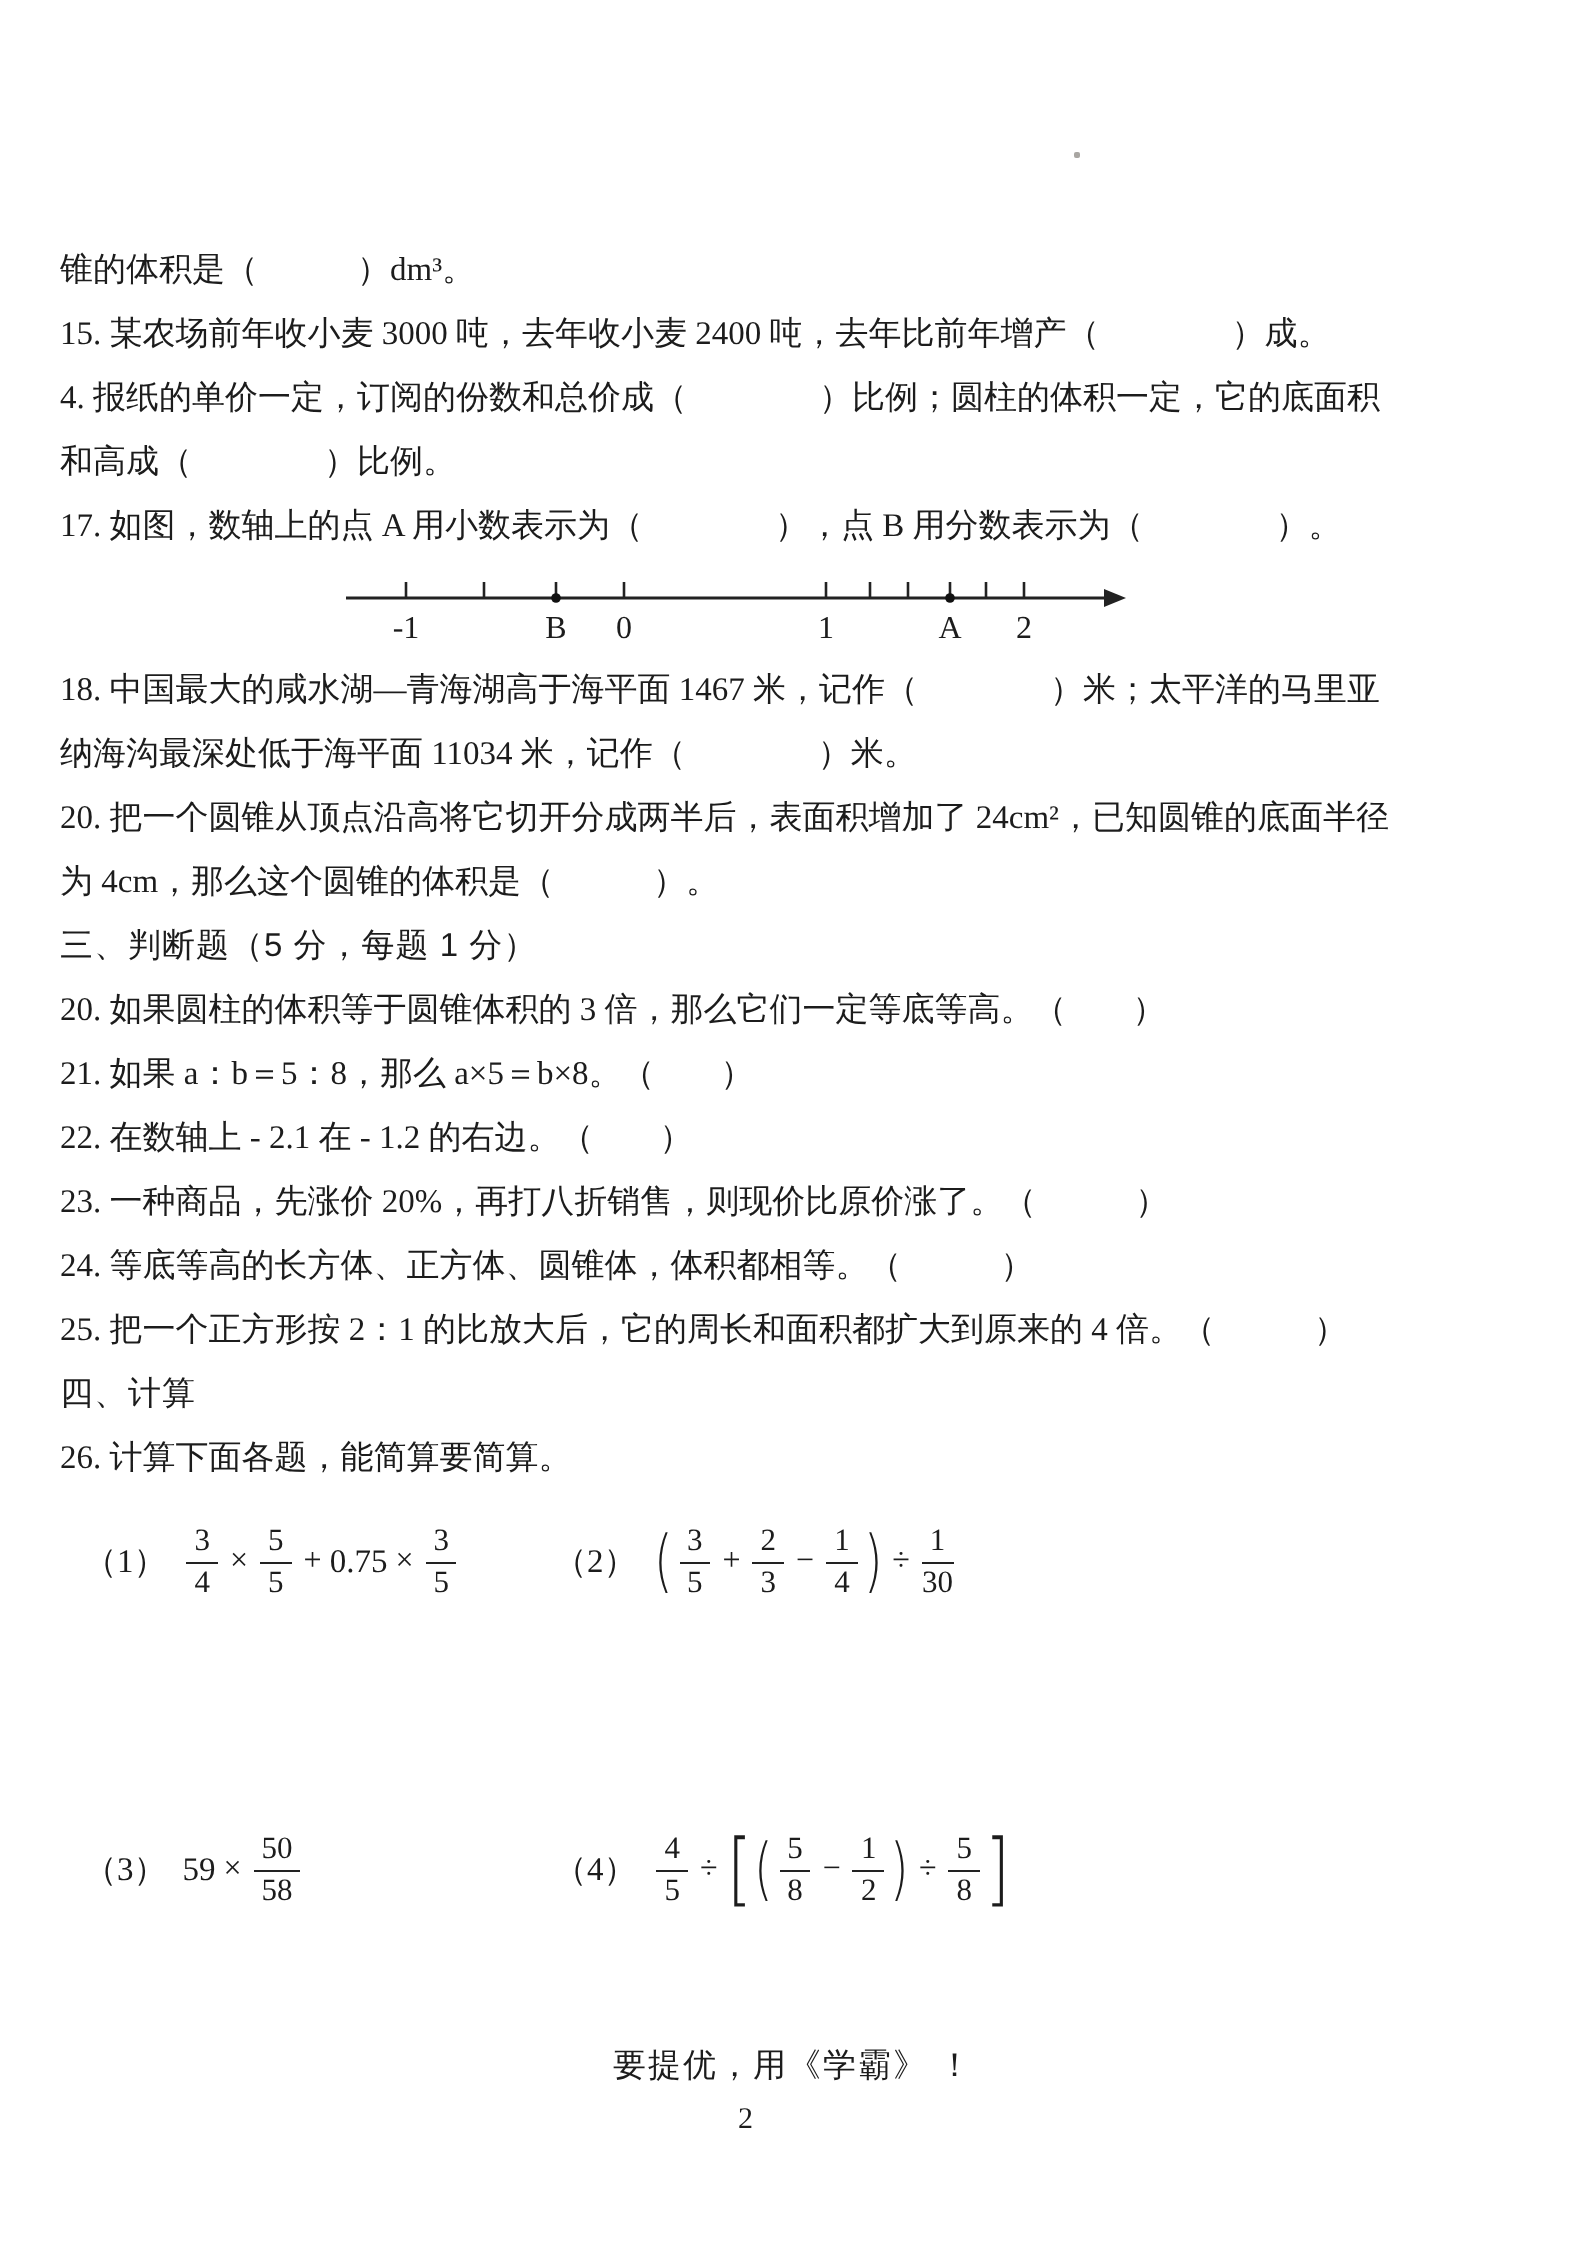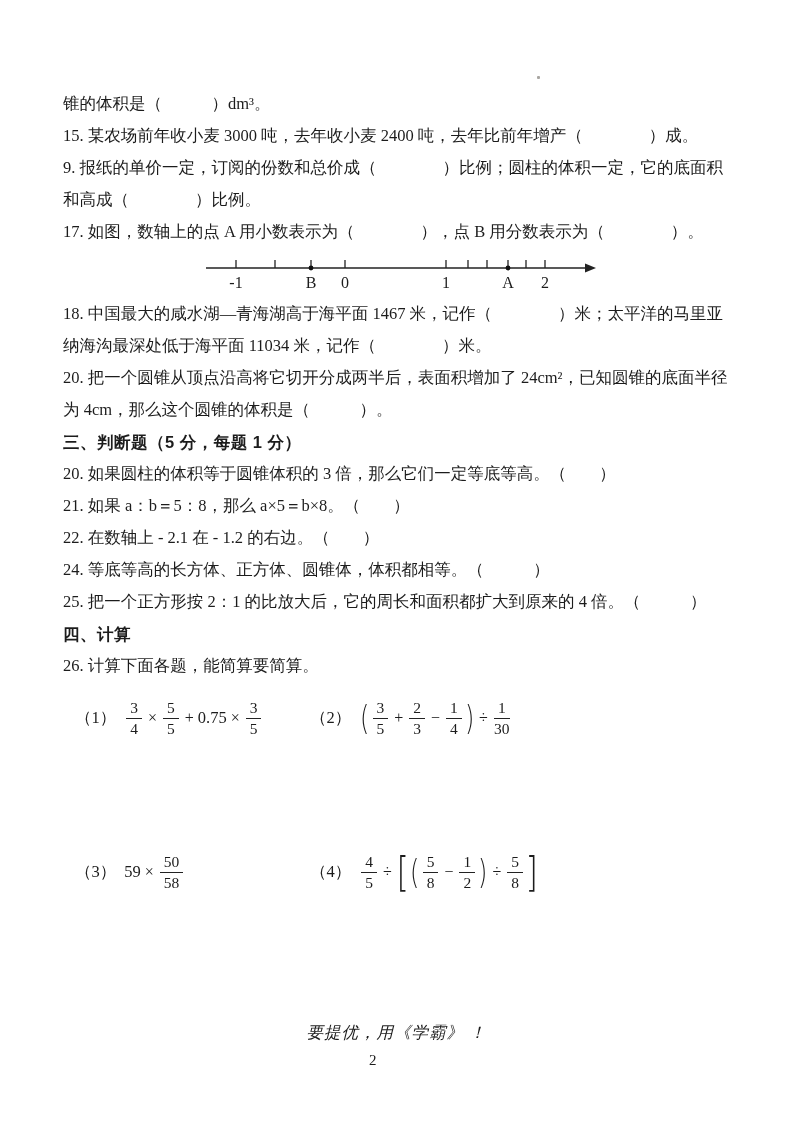--- a/index.html
+++ b/index.html
@@ -4,23 +4,23 @@
 <style>
   * { margin: 0; padding: 0; box-sizing: border-box; }
   html, body { background: #ffffff; }
   body {
     width: 793px; height: 1122px;
     position: relative;
     font-family: "Liberation Serif", "DejaVu Serif", serif;
     color: #1c1c1c;
     overflow: hidden;
   }
-  .content { padding: 88px 55px 0 63px; font-size: 16.5px; }
+  .content { padding: 88px 55px 0 30px; font-size: 16.5px; margin-top: 31px; }
   .line { line-height: 32px; white-space: nowrap; }
-  .heading { font-weight: bold; font-family: "Liberation Sans", "DejaVu Sans", sans-serif; letter-spacing: 0.5px; }
+  .heading { font-weight: normal; font-family: "Liberation Sans", "DejaVu Sans", sans-serif; letter-spacing: 0.5px; }
 
   
   .numberline-wrap { height: 50px; padding-left: 140px; padding-top: 4px; }
 
   
   .expr-row { position: relative; height: 60px; }
   .expr-row-1 { margin-top: 6px; }
   .expr-row-2 { margin-top: 94px; }
   .expr { position: absolute; top: 0; display: flex; align-items: center; height: 60px; }
   .expr-pos-a { left: 12px; }
@@ -32,36 +32,36 @@
   .frac .fden { padding-top: 1px; display: block; }
   .op { margin: 0 4px; font-size: 16px; }
   .num { font-size: 16.5px; }
   .paren { font-size: 34px; font-weight: 200; line-height: 1;
            font-family: "DejaVu Sans", sans-serif; transform: scaleX(0.7); margin: 0 -1px; }
   .bracket { font-size: 40px; font-weight: 200; line-height: 1;
              font-family: "DejaVu Sans", sans-serif; transform: scaleX(0.8); margin: 0 -1px; }
 
   
   .footer-slogan { position: absolute; top: 1022px; left: 0; width: 100%;
-                   text-align: center; font-style: italic; font-size: 16.5px; letter-spacing: 1px; }
+                   text-align: center; font-size: 16.5px; letter-spacing: 1px; }
   .page-number { position: absolute; top: 1052px; left: 0; width: 94%;
                  text-align: center; font-size: 15px; }
   .speck { position: absolute; left: 537px; top: 76px; width: 3px; height: 3px;
            background: #a9a6a2; border-radius: 1px; }
 </style>
 </head>
 <body>
 
 <div class="speck"></div>
 
 <div class="content">
 
   <div class="line">锥的体积是（　　　）dm³。</div>
   <div class="line">15. 某农场前年收小麦 3000 吨，去年收小麦 2400 吨，去年比前年增产（　　　　）成。</div>
-  <div class="line">9. 报纸的单价一定，订阅的份数和总价成（　　　　）比例；圆柱的体积一定，它的底面积</div>
+  <div class="line">4. 报纸的单价一定，订阅的份数和总价成（　　　　）比例；圆柱的体积一定，它的底面积</div>
   <div class="line">和高成（　　　　）比例。</div>
   <div class="line">17. 如图，数轴上的点 A 用小数表示为（　　　　），点 B 用分数表示为（　　　　）。</div>
 
   <div class="numberline-wrap">
     <svg id="numberline" width="400" height="46">
         <line x1="3" y1="16" x2="384" y2="16" stroke="#222" stroke-width="1.4"></line>
         <polygon points="382,11.5 393,16 382,20.5" fill="#222"></polygon>
         <line x1="33" y1="8" x2="33" y2="16" stroke="#222" stroke-width="1.3"></line>
         <line x1="72" y1="8" x2="72" y2="16" stroke="#222" stroke-width="1.3"></line>
         <line x1="108" y1="8" x2="108" y2="16" stroke="#222" stroke-width="1.3"></line>
@@ -85,20 +85,21 @@
 
   <div class="line">18. 中国最大的咸水湖—青海湖高于海平面 1467 米，记作（　　　　）米；太平洋的马里亚</div>
   <div class="line">纳海沟最深处低于海平面 11034 米，记作（　　　　）米。</div>
   <div class="line">20. 把一个圆锥从顶点沿高将它切开分成两半后，表面积增加了 24cm²，已知圆锥的底面半径</div>
   <div class="line">为 4cm，那么这个圆锥的体积是（　　　）。</div>
 
   <div class="line heading">三、判断题（5 分，每题 1 分）</div>
   <div class="line">20. 如果圆柱的体积等于圆锥体积的 3 倍，那么它们一定等底等高。（　　）</div>
   <div class="line">21. 如果 a：b＝5：8，那么 a×5＝b×8。（　　）</div>
   <div class="line">22. 在数轴上 - 2.1 在 - 1.2 的右边。（　　）</div>
+  <div class="line">23. 一种商品，先涨价 20%，再打八折销售，则现价比原价涨了。（　　　）</div>
   <div class="line">24. 等底等高的长方体、正方体、圆锥体，体积都相等。（　　　）</div>
   <div class="line">25. 把一个正方形按 2：1 的比放大后，它的周长和面积都扩大到原来的 4 倍。（　　　）</div>
 
   <div class="line heading">四、计算</div>
   <div class="line">26. 计算下面各题，能简算要简算。</div>
 
   <div class="expr-row expr-row-1">
     <div class="expr expr-pos-a">
         <span class="expr-label">（1）</span>
         <span class="frac">

